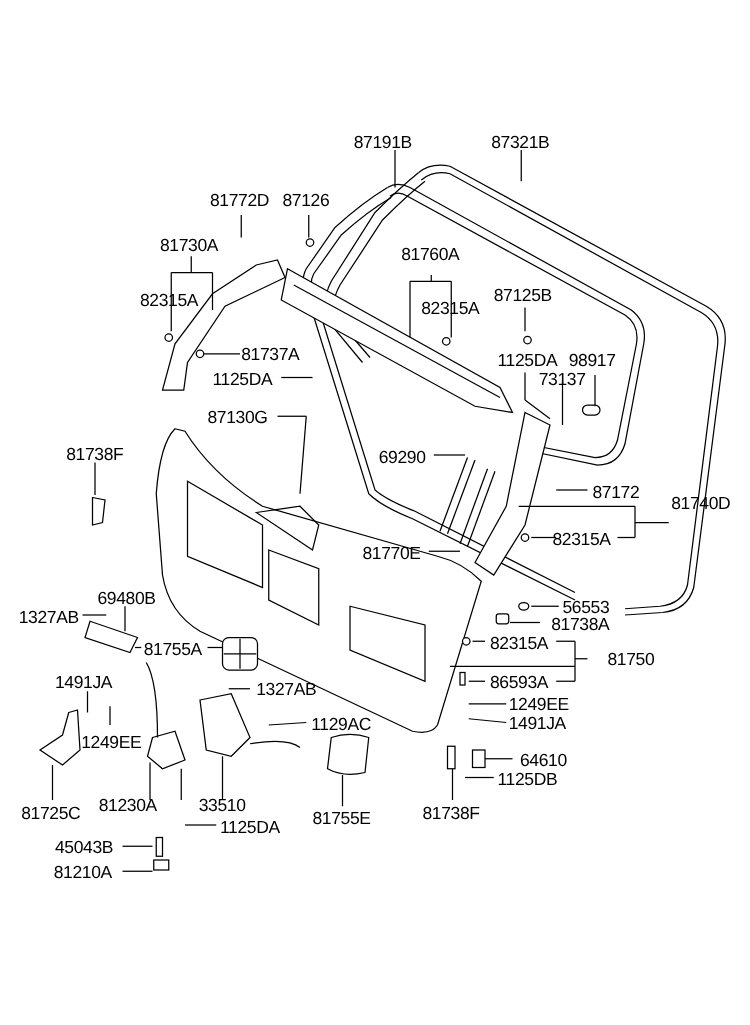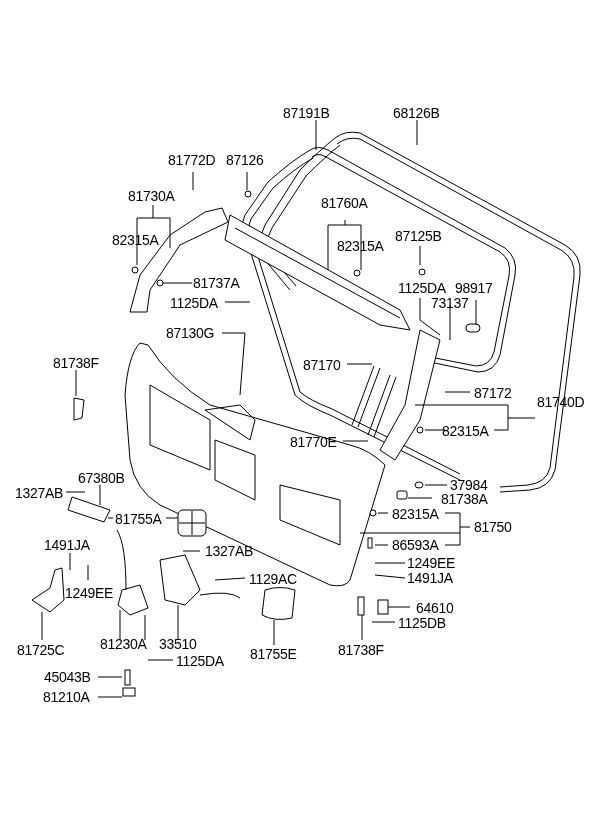--- a/index.html
+++ b/index.html
@@ -170,57 +170,57 @@
     <line class="l" x1="178" y1="605" x2="178" y2="640"></line>
     <line class="l" x1="274" y1="620" x2="274" y2="645"></line>
     <line class="l" x1="148" y1="660" x2="173" y2="660"></line>
     <line class="l" x1="98" y1="677" x2="122" y2="677"></line>
     <line class="l" x1="98" y1="697" x2="122" y2="697"></line>
   </g>
 </svg>
 
 
 <span class="lbl" style="left:283px;top:105px">87191B</span>
-<span class="lbl" style="left:393px;top:105px">68126B</span>
+<span class="lbl" style="left:393px;top:105px">87321B</span>
 <span class="lbl" style="left:168px;top:152px">81772D</span>
 <span class="lbl" style="left:226px;top:152px">87126</span>
 <span class="lbl" style="left:128px;top:188px">81730A</span>
 <span class="lbl" style="left:112px;top:232px">82315A</span>
 <span class="lbl" style="left:193px;top:275px">81737A</span>
 <span class="lbl" style="left:170px;top:295px">1125DA</span>
 <span class="lbl" style="left:166px;top:325px">87130G</span>
 <span class="lbl" style="left:321px;top:195px">81760A</span>
 <span class="lbl" style="left:337px;top:238px">82315A</span>
 <span class="lbl" style="left:395px;top:228px">87125B</span>
 <span class="lbl" style="left:398px;top:280px">1125DA</span>
 <span class="lbl" style="left:455px;top:280px">98917</span>
 <span class="lbl" style="left:431px;top:295px">73137</span>
 <span class="lbl" style="left:53px;top:355px">81738F</span>
-<span class="lbl" style="left:303px;top:357px">87170</span>
+<span class="lbl" style="left:303px;top:357px">69290</span>
 <span class="lbl" style="left:474px;top:385px">87172</span>
 <span class="lbl" style="left:537px;top:394px">81740D</span>
 <span class="lbl" style="left:442px;top:423px">82315A</span>
 <span class="lbl" style="left:290px;top:434px">81770E</span>
-<span class="lbl" style="left:450px;top:477px">37984</span>
+<span class="lbl" style="left:450px;top:477px">56553</span>
 <span class="lbl" style="left:441px;top:491px">81738A</span>
 <span class="lbl" style="left:15px;top:485px">1327AB</span>
-<span class="lbl" style="left:78px;top:470px">67380B</span>
+<span class="lbl" style="left:78px;top:470px">69480B</span>
 <span class="lbl" style="left:115px;top:511px">81755A</span>
 <span class="lbl" style="left:392px;top:506px">82315A</span>
-<span class="lbl" style="left:474px;top:519px">81750</span>
+<span class="lbl" style="left:486px;top:519px">81750</span>
 <span class="lbl" style="left:392px;top:537px">86593A</span>
 <span class="lbl" style="left:44px;top:537px">1491JA</span>
 <span class="lbl" style="left:205px;top:543px">1327AB</span>
 <span class="lbl" style="left:407px;top:555px">1249EE</span>
 <span class="lbl" style="left:65px;top:585px">1249EE</span>
 <span class="lbl" style="left:249px;top:571px">1129AC</span>
 <span class="lbl" style="left:407px;top:570px">1491JA</span>
 <span class="lbl" style="left:416px;top:600px">64610</span>
 <span class="lbl" style="left:398px;top:615px">1125DB</span>
 <span class="lbl" style="left:17px;top:642px">81725C</span>
-<span class="lbl" style="left:100px;top:636px">81230A</span>
+<span class="lbl" style="left:79px;top:636px">81230A</span>
 <span class="lbl" style="left:159px;top:636px">33510</span>
 <span class="lbl" style="left:250px;top:646px">81755E</span>
 <span class="lbl" style="left:338px;top:642px">81738F</span>
 <span class="lbl" style="left:176px;top:653px">1125DA</span>
 <span class="lbl" style="left:44px;top:669px">45043B</span>
 <span class="lbl" style="left:43px;top:689px">81210A</span>
 </div>
 
 </body></html>

